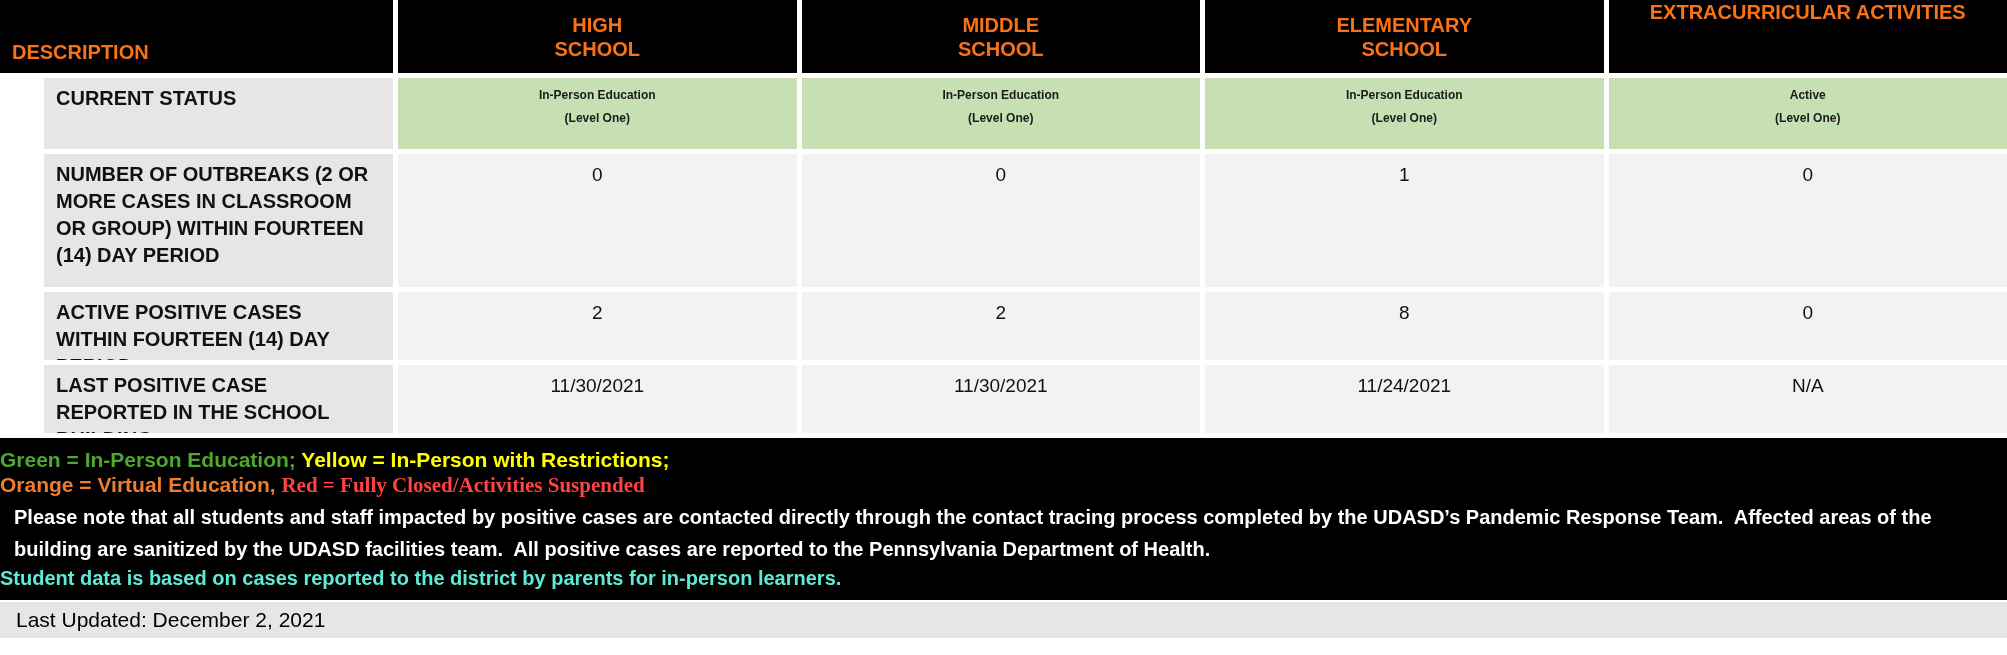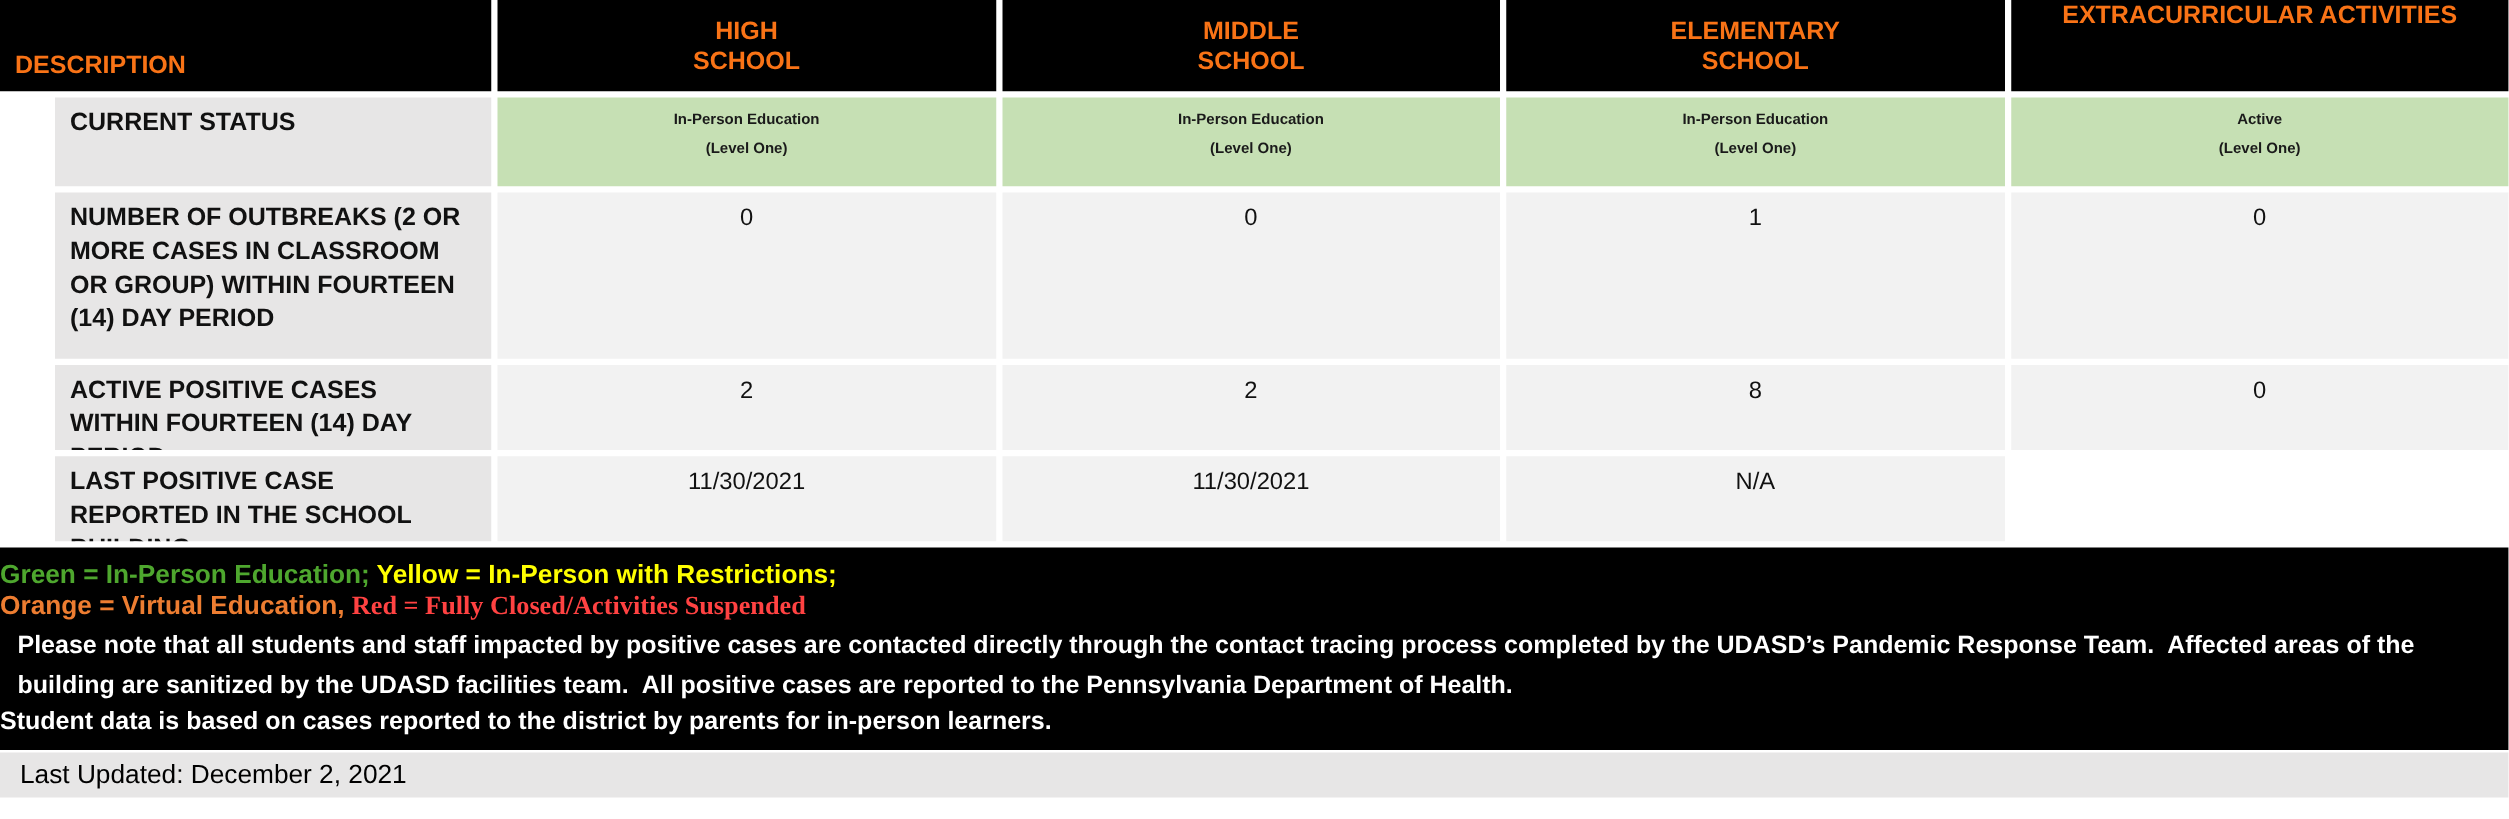--- a/index.html
+++ b/index.html
@@ -54,21 +54,21 @@
   }
   .legend-line { font-size: 21px; line-height: 25px; }
   .legend-green  { color: #4EA72E; }
   .legend-yellow { color: #FFFF00; }
   .legend-orange { color: #ED7D31; }
   .legend-red    { color: #FF4242; }
   .note {
     font-size: 20px; line-height: 32px; color: #ffffff;
     white-space: pre-wrap; padding: 3px 8px 0 14px;
   }
-  .student-note { font-size: 20px; line-height: 26px; color: #ffffff; }
+  .student-note { font-size: 20px; line-height: 26px; color: #5eead4; }
 
   
   .status-bar {
     margin-top: 2px; height: 36px; width: 2007px;
     background: #e7e6e6; display: flex; align-items: center;
     padding-left: 16px; font-size: 21px; color: #000000;
   }
 </style>
 </head>
 <body>
@@ -104,20 +104,21 @@
 
     <div class="cell label-cell">ACTIVE POSITIVE CASES WITHIN FOURTEEN (14) DAY PERIOD</div>
     <div class="cell value-cell">2</div>
     <div class="cell value-cell">2</div>
     <div class="cell value-cell">8</div>
     <div class="cell value-cell">0</div>
 
     <div class="cell label-cell">LAST POSITIVE CASE REPORTED IN THE SCHOOL BUILDING</div>
     <div class="cell value-cell">11/30/2021</div>
     <div class="cell value-cell">11/30/2021</div>
+    <div class="cell value-cell">11/24/2021</div>
     <div class="cell value-cell">N/A</div>
 
   </div>
 
   <div class="footer">
     <div class="legend-line">
       <span class="legend-green" style="color: rgb(78, 167, 46);">Green = In-Person Education;</span>
       <span class="legend-yellow" style="color: rgb(255, 255, 0);">Yellow = In-Person with Restrictions;</span>
     </div>
     <div class="legend-line">

